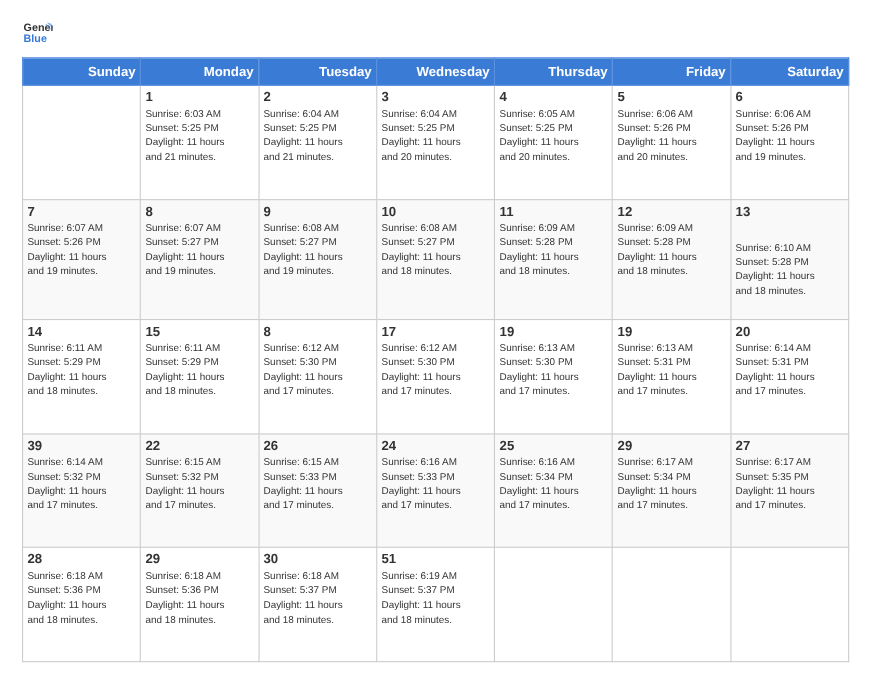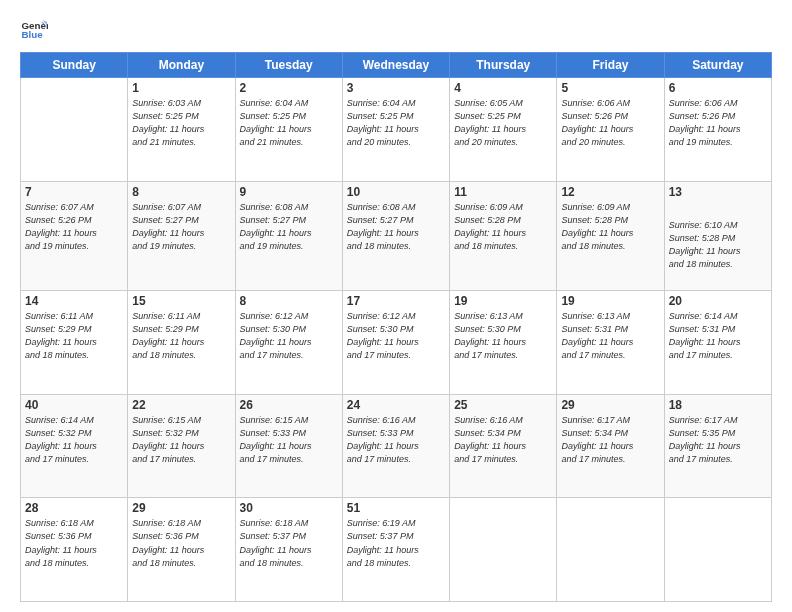--- a/index.html
+++ b/index.html
@@ -51,21 +51,21 @@
       border-collapse: collapse;
       width: 100%;
       table-layout: fixed;
     }
     .calendar thead tr th {
       background-color: #3a7bd5;
       color: white;
       font-size: 12px;
       font-weight: bold;
       padding: 5px 4px;
-      text-align: center;
+      text-align: right;
       border: 1px solid #5a90e0;
     }
     .calendar tbody tr td {
       border: 1px solid #ccc;
       vertical-align: top;
       padding: 3px 4px;
       font-size: 9.5px;
       color: #333;
       background: #fff;
       height: 88px;
@@ -76,21 +76,20 @@
     .day-num {
       font-size: 12px;
       font-weight: bold;
       display: block;
       margin-bottom: 2px;
     }
     .day-info {
       font-size: 9px;
       line-height: 1.45;
       color: #333;
-      font-style: italic;
     }
     .empty-cell {
       background: #fff !important;
     }
   </style>
 </head>
 <body>
 
 <div class="page">
   <div class="header">
@@ -267,21 +266,21 @@
           <td>
             <span class="day-num">20</span>
             <div class="day-info" style="white-space: pre-line;">Sunrise: 6:14 AM
 Sunset: 5:31 PM
 Daylight: 11 hours
 and 17 minutes.</div>
           </td>
         </tr>
         <tr>
           <td>
-            <span class="day-num">40</span>
+            <span class="day-num">39</span>
             <div class="day-info" style="white-space: pre-line;">Sunrise: 6:14 AM
 Sunset: 5:32 PM
 Daylight: 11 hours
 and 17 minutes.</div>
           </td>
           <td>
             <span class="day-num">22</span>
             <div class="day-info" style="white-space: pre-line;">Sunrise: 6:15 AM
 Sunset: 5:32 PM
 Daylight: 11 hours
@@ -309,21 +308,21 @@
 and 17 minutes.</div>
           </td>
           <td>
             <span class="day-num">29</span>
             <div class="day-info" style="white-space: pre-line;">Sunrise: 6:17 AM
 Sunset: 5:34 PM
 Daylight: 11 hours
 and 17 minutes.</div>
           </td>
           <td>
-            <span class="day-num">18</span>
+            <span class="day-num">27</span>
             <div class="day-info" style="white-space: pre-line;">Sunrise: 6:17 AM
 Sunset: 5:35 PM
 Daylight: 11 hours
 and 17 minutes.</div>
           </td>
         </tr>
         <tr>
           <td>
             <span class="day-num">28</span>
             <div class="day-info" style="white-space: pre-line;">Sunrise: 6:18 AM

